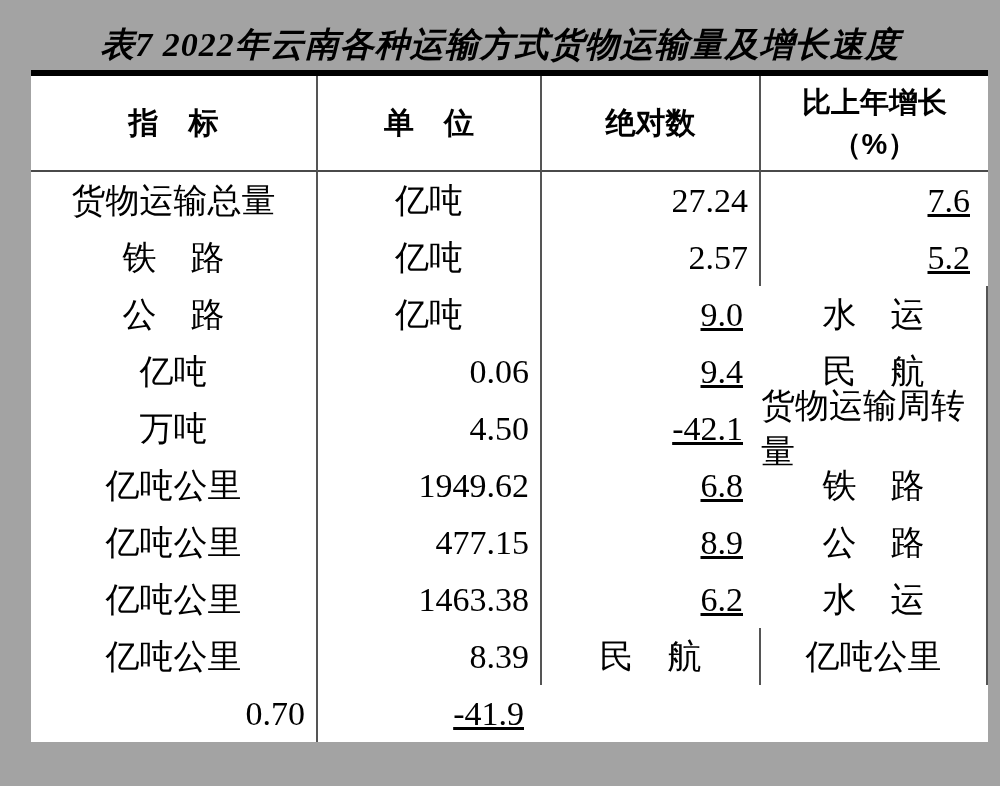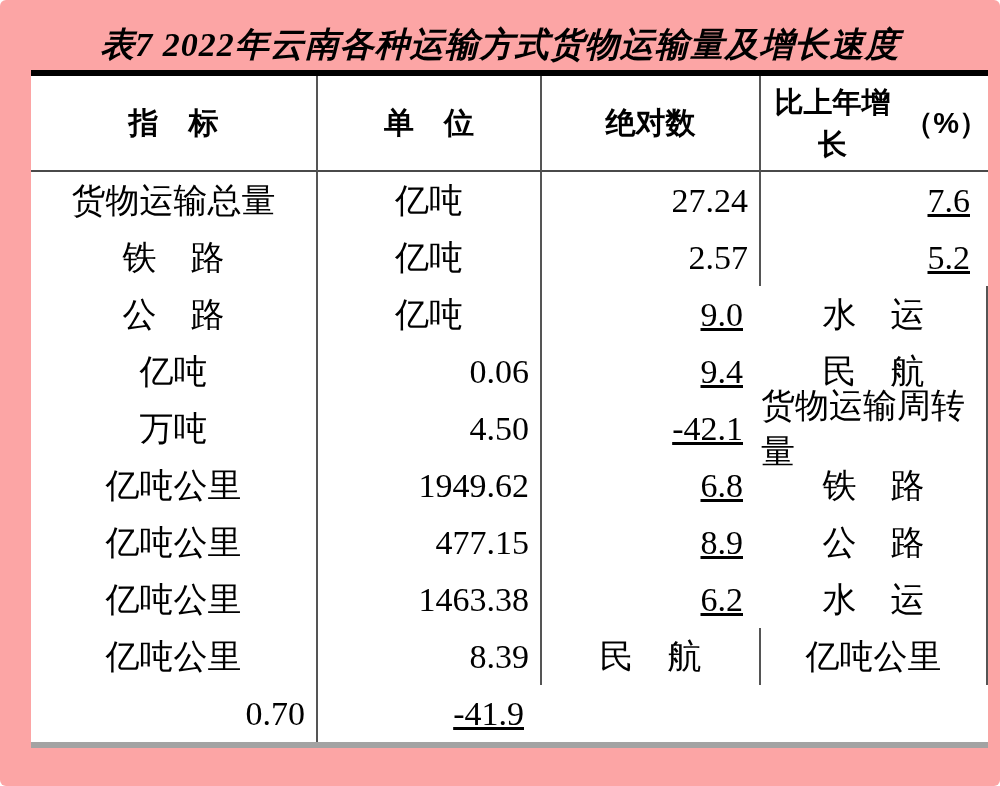--- a/index.html
+++ b/index.html
@@ -4,21 +4,21 @@
 <style>
   * { margin: 0; padding: 0; box-sizing: border-box; }
   html, body { background: #ffffff; }
   body {
     width: 1000px; height: 786px;
     font-family: "Liberation Serif", "DejaVu Serif", serif;
     color: #000000;
     position: relative;
     overflow: hidden;
   }
-  .page { position: absolute; inset: 0; background: #fca5a5; border-radius: 6px; }
+  .page { position: absolute; inset: 0; background: #a3a3a3; }
 
   .doc-title {
     position: absolute;
     top: 22px; left: 0; width: 100%;
     text-align: center;
     font-size: 34px;
     font-weight: bold;
     font-style: italic;
     letter-spacing: 1px;
     white-space: nowrap;
@@ -45,21 +45,21 @@
 
   .hcell {
     height: 96px;
     border-bottom: 2px solid #4a4a4a;
     justify-content: center;
     font-family: "Liberation Sans", "DejaVu Sans", sans-serif;
     font-weight: bold;
     font-size: 30px;
     text-align: center;
   }
-  .hcell.two-line { flex-direction: row; line-height: 1.45; font-size: 29px; }
+  .hcell.two-line { flex-direction: column; line-height: 1.45; font-size: 29px; }
 
   .col-indicator { justify-content: center; }
   .col-unit { justify-content: center; }
   .col-value { justify-content: flex-end; padding-right: 11px; }
   .col-growth { justify-content: flex-end; padding-right: 18px; text-decoration: underline; }
 </style>
 </head>
 <body>
 
 <div class="page">

